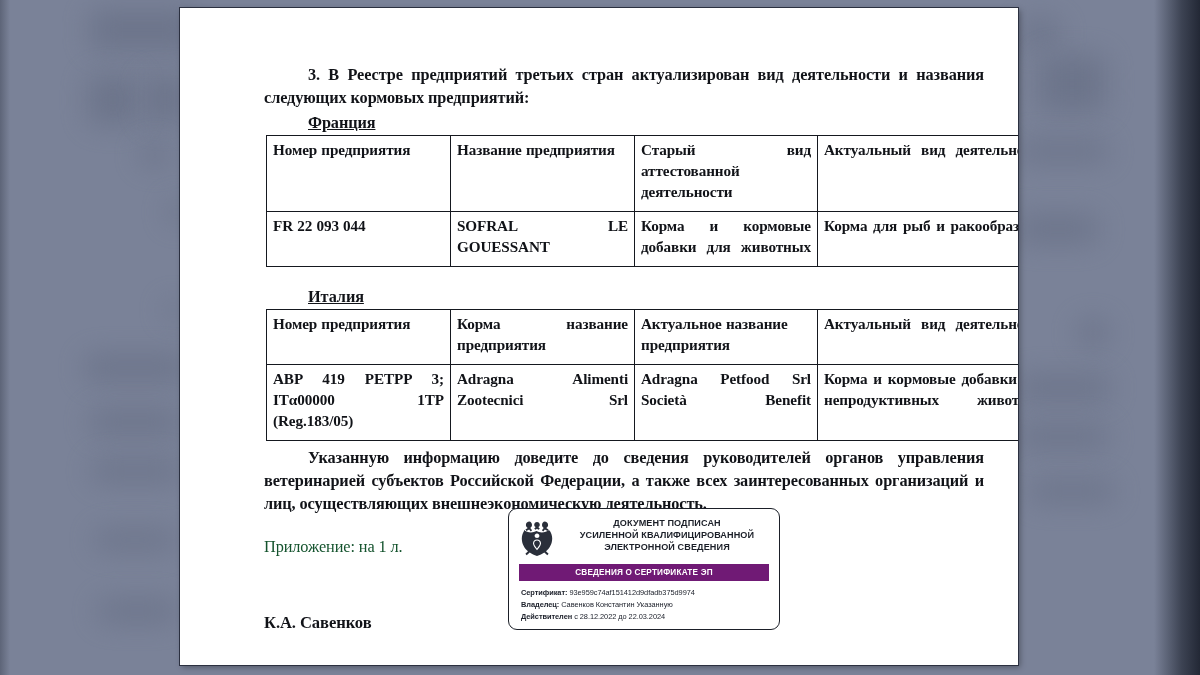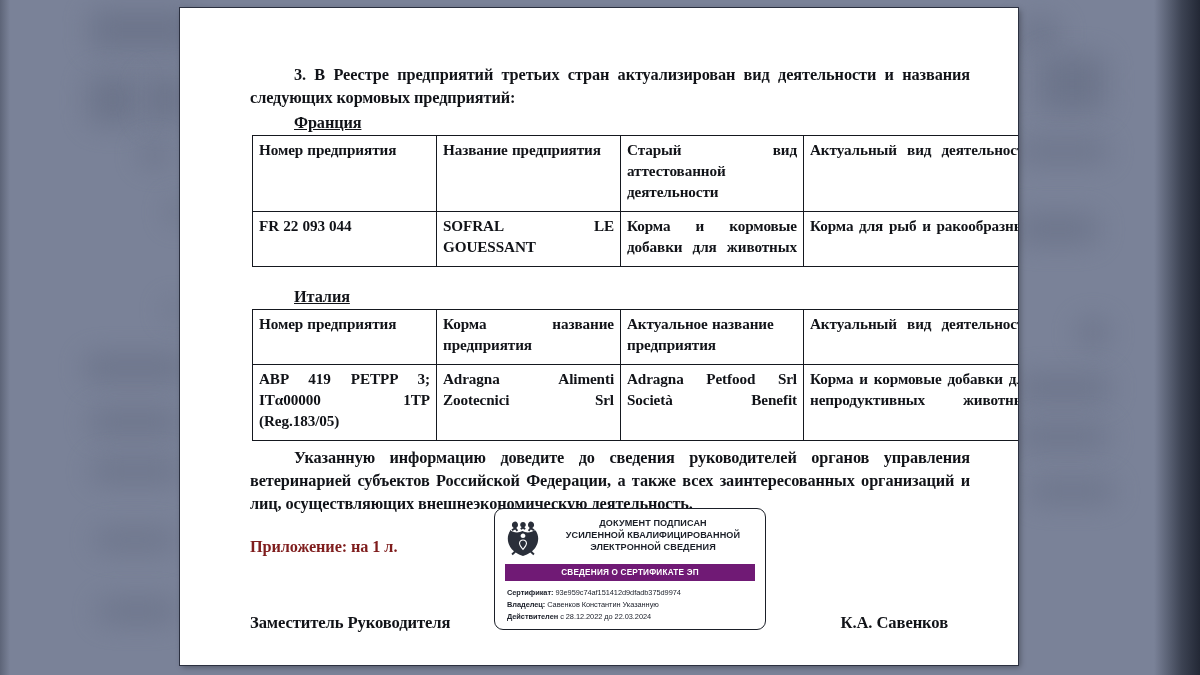--- a/index.html
+++ b/index.html
@@ -55,21 +55,21 @@
     left: 180px;
     top: 8px;
     width: 838px;
     height: 657px;
     background: #ffffff;
     box-shadow: 0 0 0 1px #2b3040, 2px 2px 6px rgba(0,0,0,0.35);
     overflow: hidden;
   }
   .page-inner {
     position: absolute;
-    left: 70px;
+    left: 84px;
     top: 55px;
     width: 738px;
   }
 
   
   .para {
     font-size: 16.3px;
     line-height: 1.42;
     color: #111318;
     text-align: justify;
@@ -122,41 +122,41 @@
   table.doc-table tr.hdr td { }
   .col1 { width: 171px; }
   .col2 { width: 171px; }
   .col3 { width: 170px; }
   .col4 { width: 223px; }
   .spacer-14 { height: 16px; }
 
   
   .attach {
     font-size: 16.3px;
-    font-weight: 700;
-    color: #7f1d1d;
+    font-weight: 400;
+    color: #14532d;
     margin-top: 22px;
     letter-spacing: -0.1px;
   }
   .sign-row {
     display: flex;
     justify-content: space-between;
     align-items: baseline;
     margin-top: 56px;
     font-size: 16.6px;
     font-weight: 700;
     color: #111318;
     letter-spacing: -0.1px;
   }
   .sign-row .sign-name { padding-right: 40px; }
 
   
   .stamp {
     position: absolute;
-    left: 314px;
+    left: 328px;
     top: 500px;
     width: 272px;
     height: 122px;
     border: 1.6px solid #1b1f28;
     border-radius: 9px;
     background: #fff;
     box-sizing: border-box;
     padding: 6px 8px 22px 8px;
   }
   .stamp-top {
@@ -281,21 +281,20 @@
           <td class="col4">Корма и кормовые добавки для непродуктивных животных</td>
         </tr>
       </tbody>
         </table>
 
       <p class="para p-closing">Указанную информацию доведите до сведения руководителей органов управления ветеринарией субъектов Российской Федерации, а также всех заинтересованных организаций и лиц, осуществляющих внешнеэкономическую деятельность.</p>
 
       <div class="attach">Приложение: на 1 л.</div>
 
       <div class="sign-row">
-        <span>Заместитель Руководителя</span>
         <span class="sign-name">К.А. Савенков</span>
       </div>
 
     </div>
 
     <div class="stamp">
       <div class="stamp-top">
         <svg class="stamp-emblem" viewBox="0 0 40 44">
           <g fill="#2a2f3a">
             <path d="M20 6 c-1.6 0 -2.8 1.2 -2.8 2.7 0 1.1 .6 2 1.5 2.4 l-1.5 1.6 1.4 1.1 1.4 -1.1 1.4 1.1 1.4 -1.1 -1.5 -1.6 c.9 -.4 1.5 -1.3 1.5 -2.4 C22.8 7.2 21.6 6 20 6z"></path>

